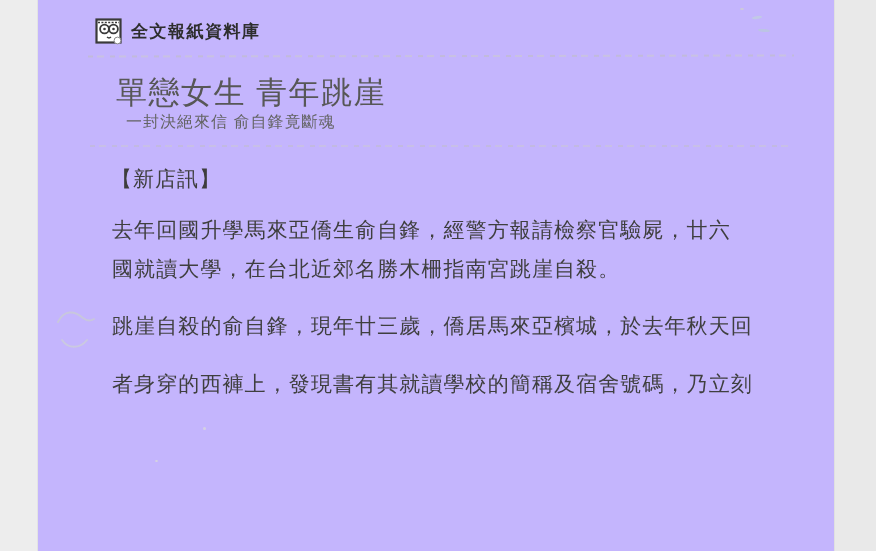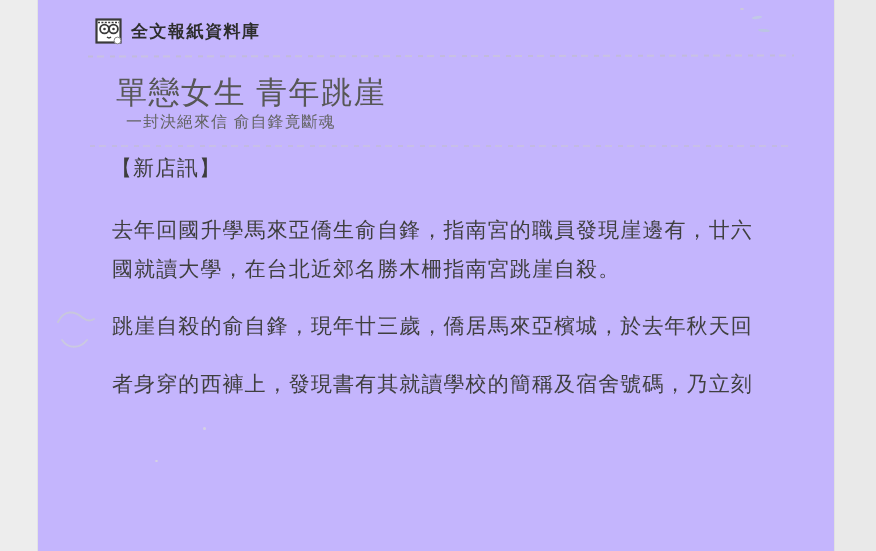--- a/index.html
+++ b/index.html
@@ -75,21 +75,21 @@
     top: 104px;
     margin: 8px;
     font-size: 16px;
     font-weight: 400;
     letter-spacing: 1px;
     color: #646464;
   }
   .dateline {
     position: absolute;
     left: 111px;
-    top: 154px;
+    top: 165px;
     font-size: 21px;
     color: #3e3e3e;
     letter-spacing: 1px;
   }
   .article-body {
     position: absolute;
     left: 112px;
     top: 211px;
     width: 668px;
     color: #3f3f3f;
@@ -145,21 +145,21 @@
 
   <h1 class="headline">單戀女生 青年跳崖</h1>
   <h2 class="subheadline">一封決絕來信 俞自鋒竟斷魂</h2>
 
   <div class="rule rule-headline"></div>
 
   <div class="dateline">【新店訊】</div>
 
   <div class="article-body">
     <p>
-      <span class="article-line" style="display:block">去年回國升學馬來亞僑生俞自鋒，指南宮的職員發現崖邊有，廿六</span>
+      <span class="article-line" style="display:block">去年回國升學馬來亞僑生俞自鋒，經警方報請檢察官驗屍，廿六</span>
       <span class="article-line" style="display:block">國就讀大學，在台北近郊名勝木柵指南宮跳崖自殺。</span>
     </p>
     <p>
       <span class="article-line" style="display:block">跳崖自殺的俞自鋒，現年廿三歲，僑居馬來亞檳城，於去年秋天回</span>
     </p>
     <p>
       <span class="article-line" style="display:block">者身穿的西褲上，發現書有其就讀學校的簡稱及宿舍號碼，乃立刻</span>
     </p>
   </div>
 

